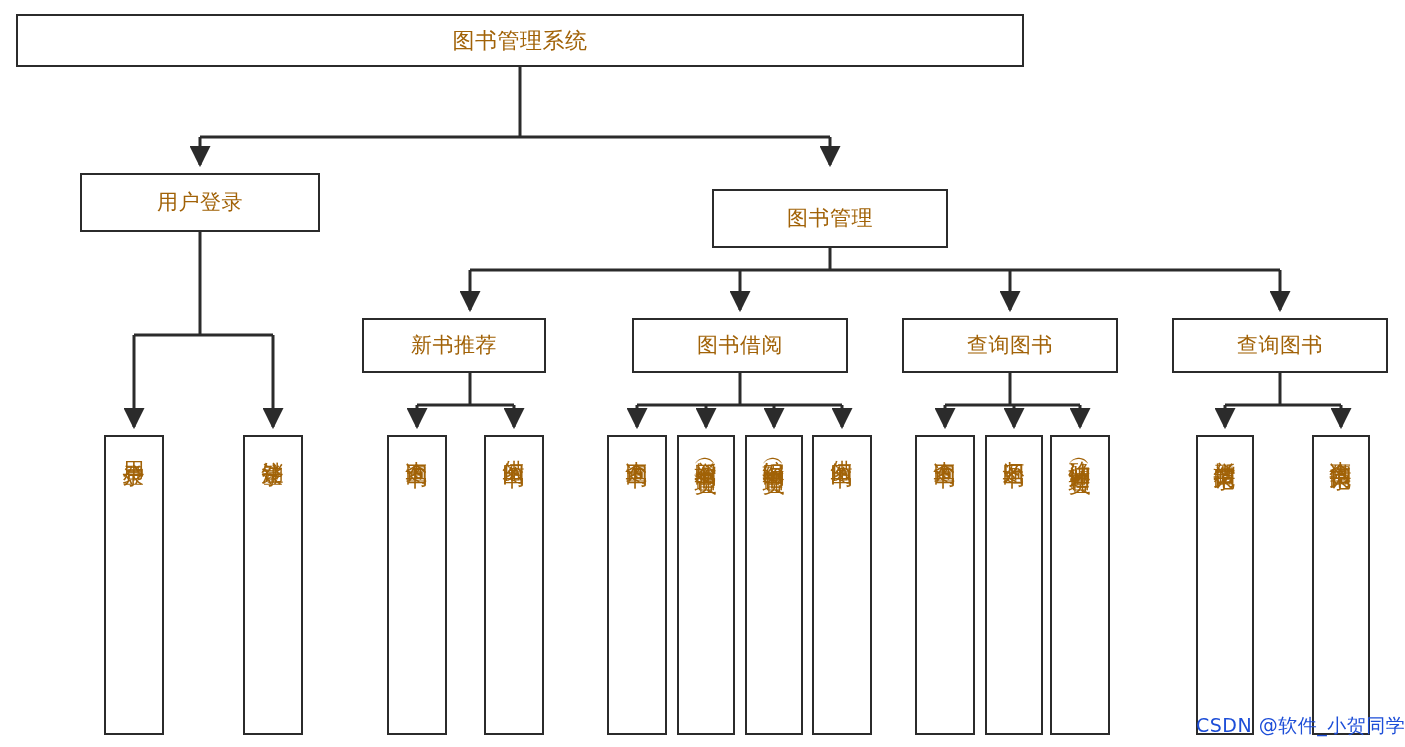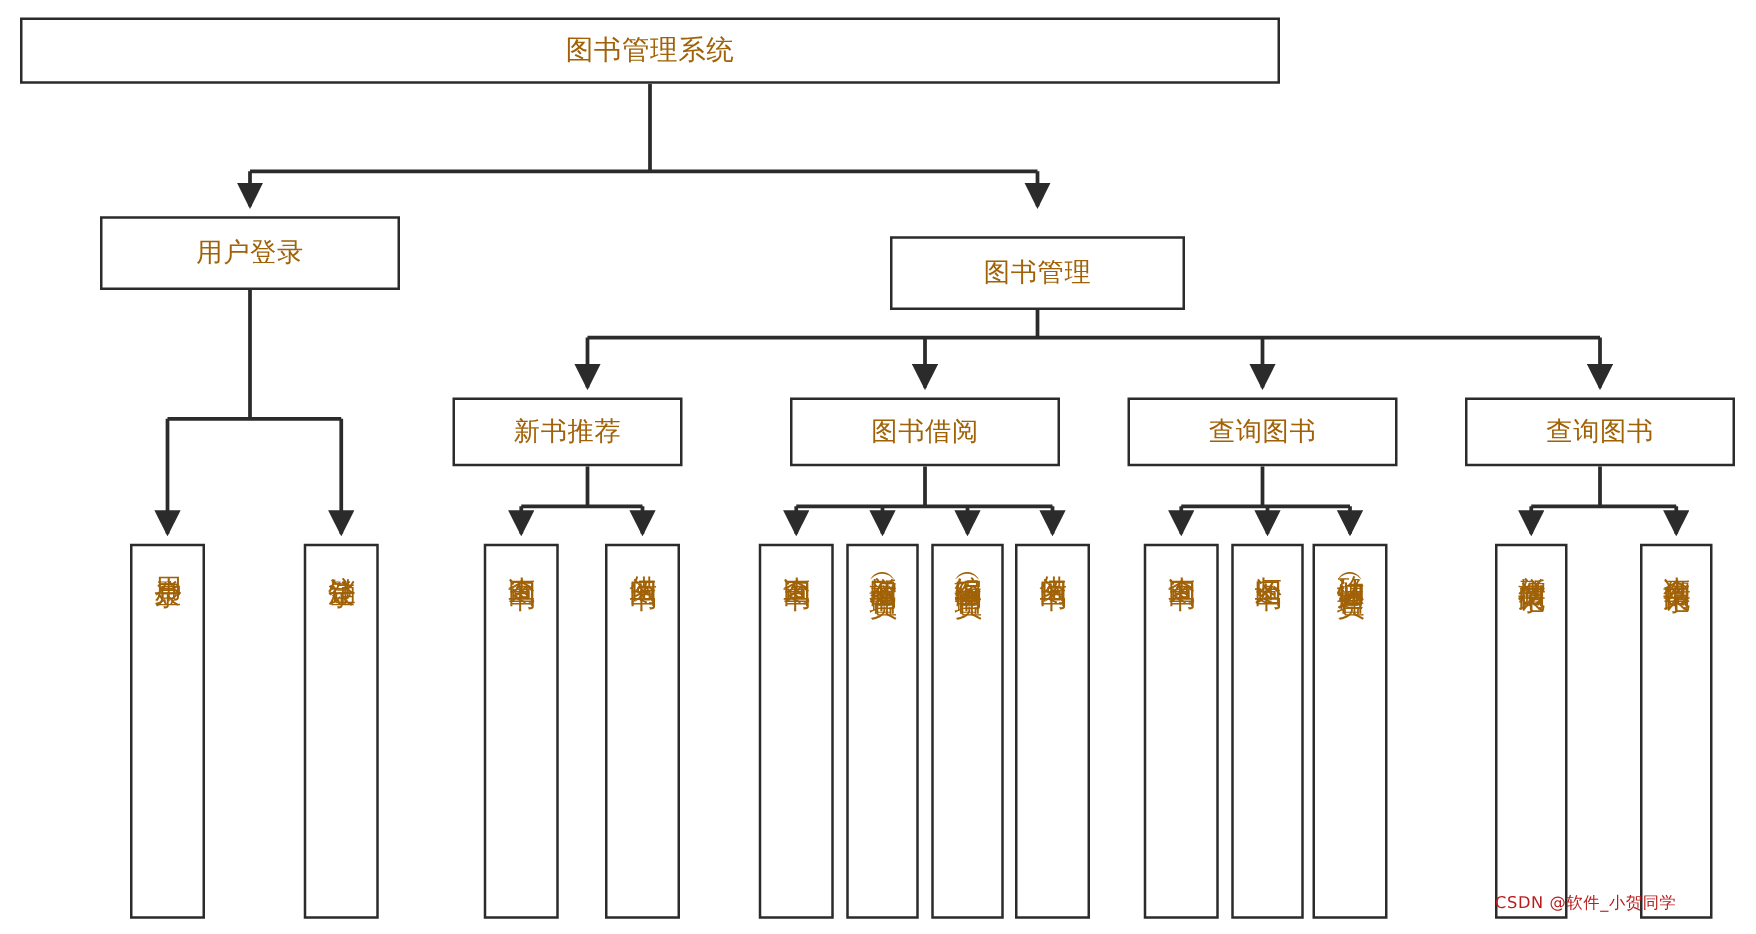--- a/index.html
+++ b/index.html
@@ -58,22 +58,22 @@
   .node.vert .label {
     writing-mode: vertical-rl;
     text-orientation: upright;
     font-size: 22px;
     line-height: 1.05;
     letter-spacing: 2px;
     white-space: nowrap;
   }
   .watermark {
     position: absolute;
-    color: #b91c1c;
-    font-size: 13px;
+    color: #1d4ed8;
+    font-size: 19px;
     white-space: nowrap;
     letter-spacing: 0.5px;
   }
 </style>
 </head>
 <body>
 
 <div id="diagram-root">
 
   <svg class="edges" width="1405" height="747" viewBox="0 0 1405 747" xmlns="http://www.w3.org/2000/svg">

